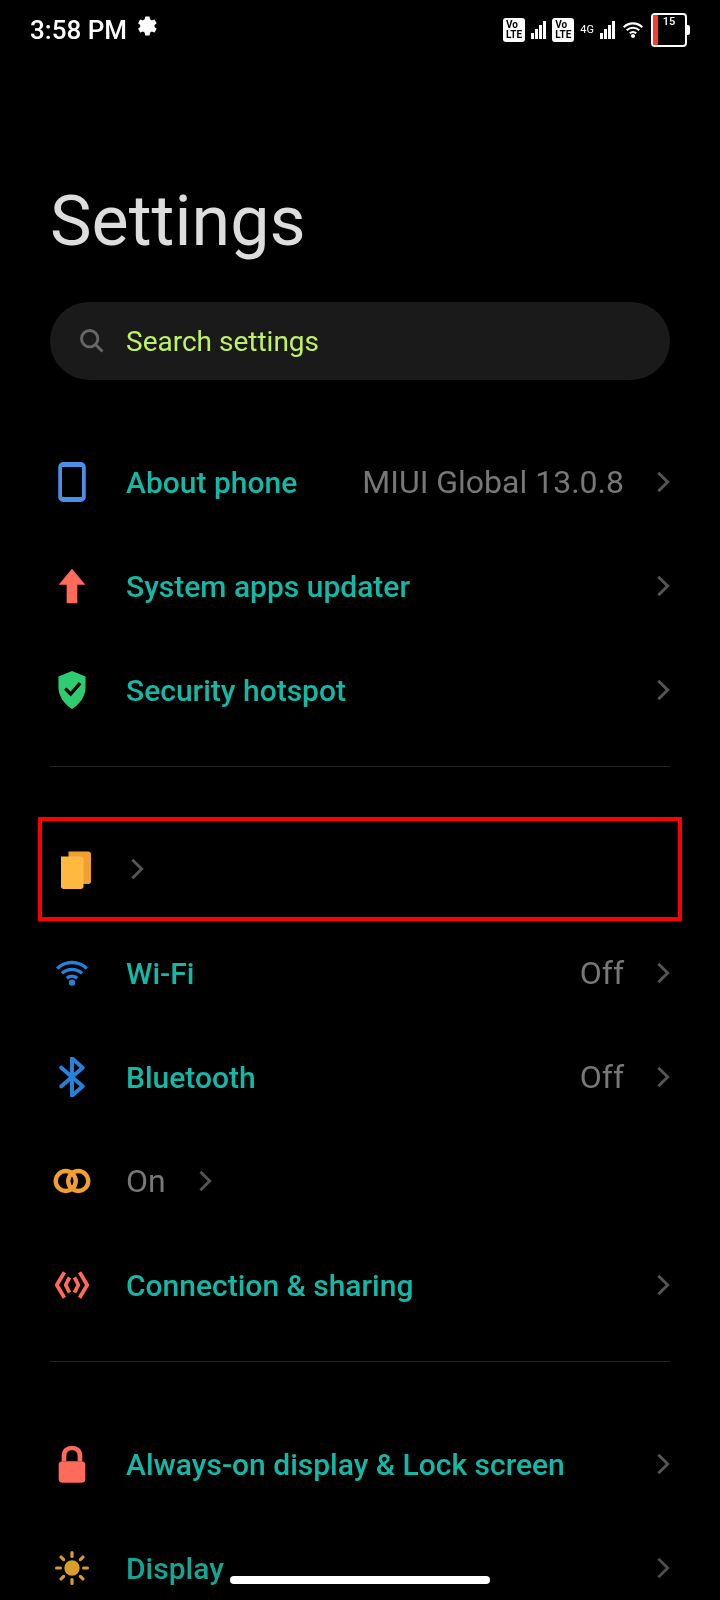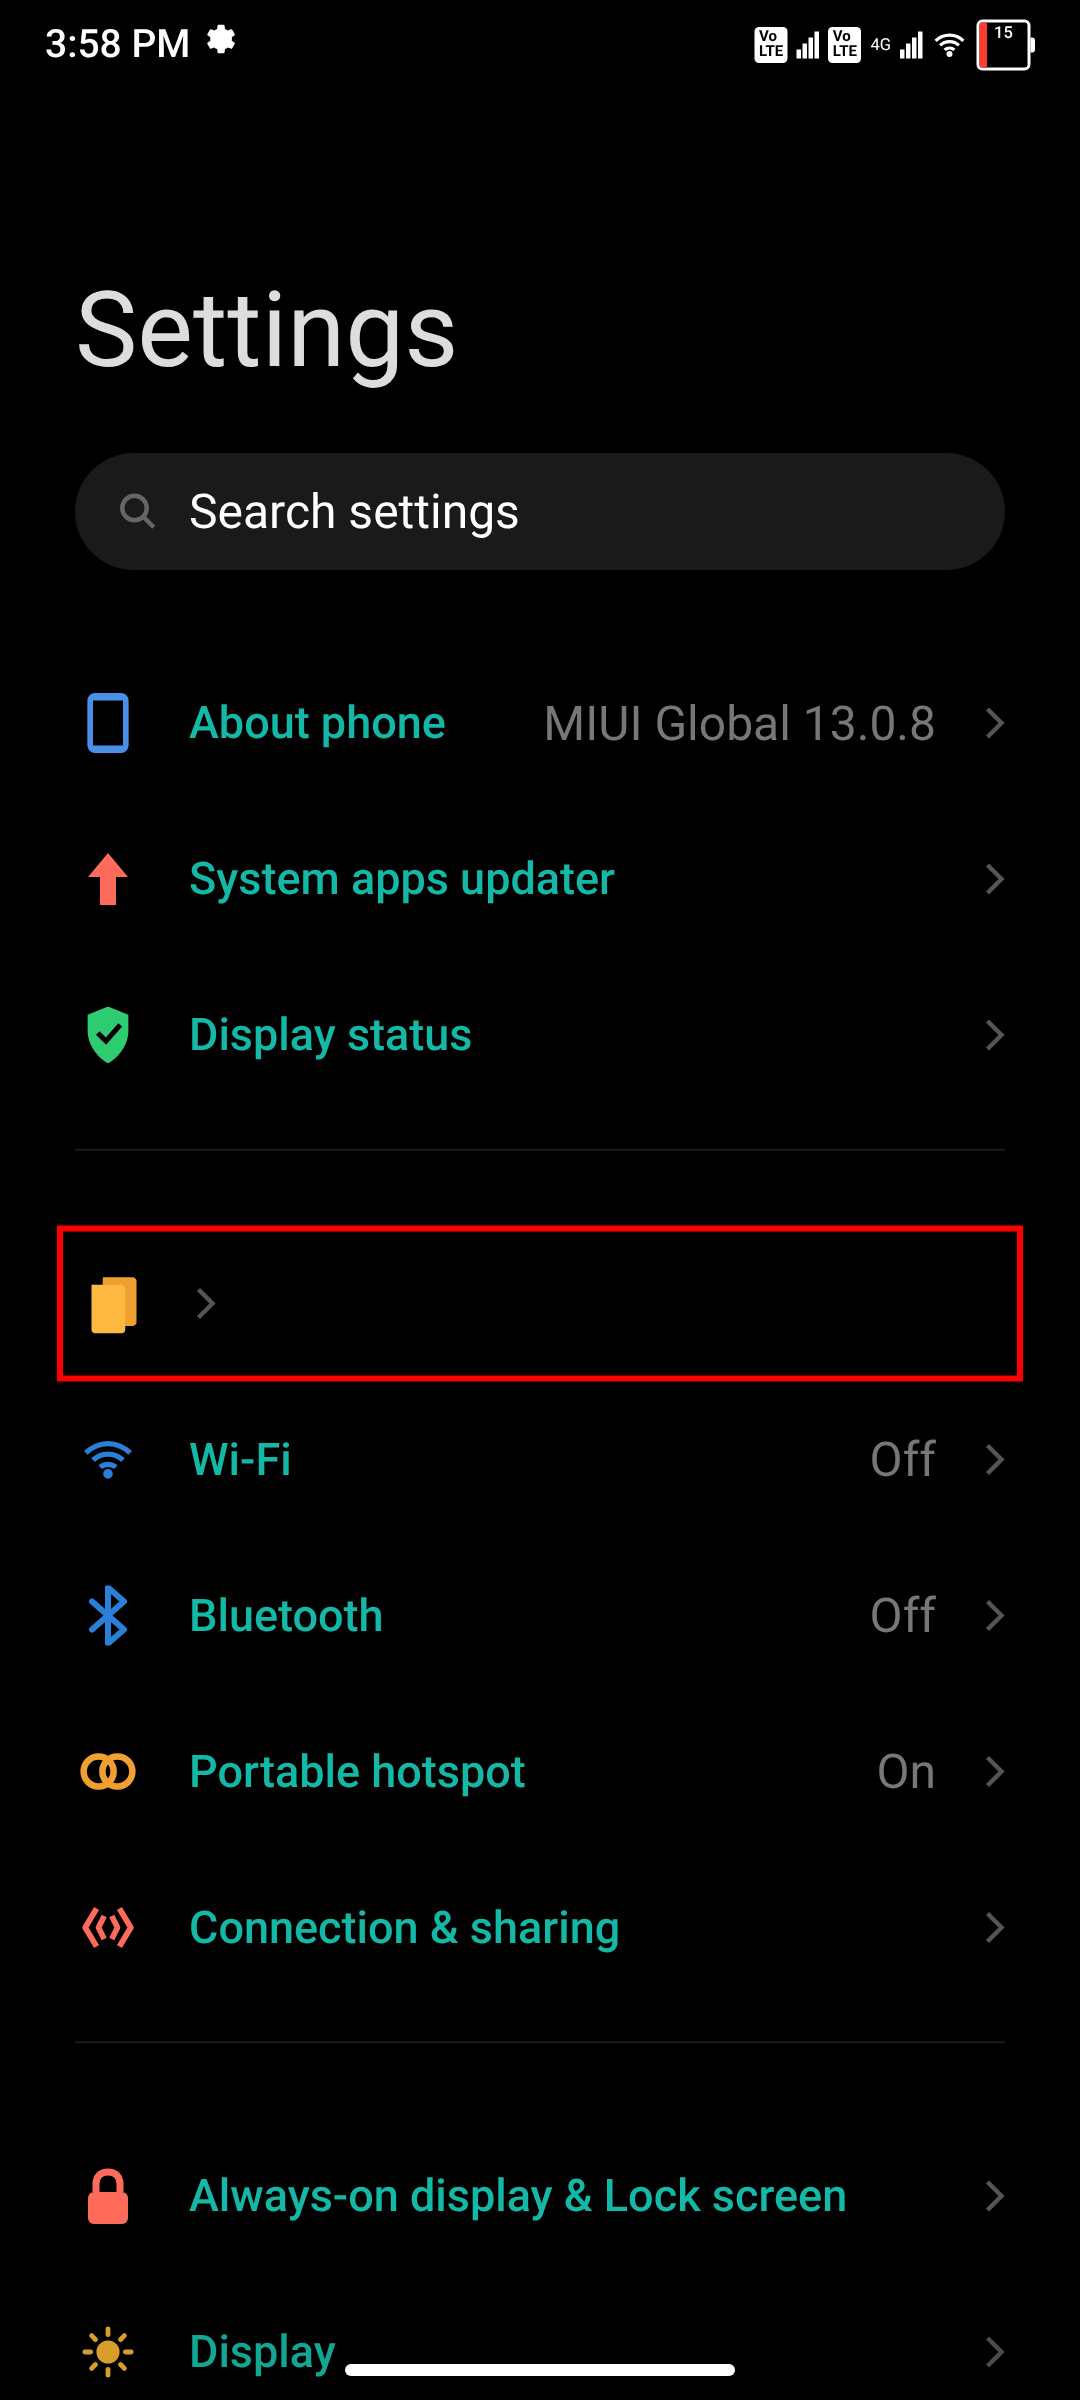--- a/index.html
+++ b/index.html
@@ -111,22 +111,22 @@
       margin: 0 50px 50px 50px;
       background: #1a1a1a;
       border-radius: 40px;
       height: 78px;
       display: flex;
       align-items: center;
       padding: 0 28px;
       gap: 20px;
     }
     .search-placeholder {
-      font-size: 32px;
-      color: #ffffff;
+      font-size: 28px;
+      color: #bef264;
     }
     .settings-list {
       padding: 0 50px;
     }
     .settings-item {
       display: flex;
       align-items: center;
       min-height: 104px;
       gap: 32px;
       position: relative;
@@ -262,21 +262,21 @@
     </svg>
   </div>
 
   <div class="settings-item">
     <div class="item-icon">
       <svg width="34" height="38" viewBox="0 0 24 28" fill="#2ecc71">
         <path d="M12 0 L22 4 L22 12 C22 19 17 25 12 28 C7 25 2 19 2 12 L2 4 Z"></path>
         <polyline points="7,13 11,17 18,9" fill="none" stroke="#000000" stroke-width="2.5"></polyline>
       </svg>
     </div>
-    <span class="item-label">Display status</span>
+    <span class="item-label">Security hotspot</span>
     <svg class="chevron" width="14" height="24" viewBox="0 0 12 20" fill="none" stroke="currentColor" stroke-width="2.5">
       <polyline points="2,2 10,10 2,18"></polyline>
     </svg>
   </div>
 
   <div class="divider"></div>
 
   <div class="settings-item highlighted">
     <div class="item-icon">
       <svg width="36" height="40" viewBox="0 0 28 32">
@@ -315,21 +315,20 @@
     </svg>
   </div>
 
   <div class="settings-item">
     <div class="item-icon">
       <svg width="40" height="30" viewBox="0 0 32 24" fill="none" stroke="#f0a030" stroke-width="3.5">
         <circle cx="11" cy="12" r="8"></circle>
         <circle cx="21" cy="12" r="8"></circle>
       </svg>
     </div>
-    <span class="item-label">Portable hotspot</span>
     <span class="item-value">On</span>
     <svg class="chevron" width="14" height="24" viewBox="0 0 12 20" fill="none" stroke="currentColor" stroke-width="2.5">
       <polyline points="2,2 10,10 2,18"></polyline>
     </svg>
   </div>
 
   <div class="settings-item">
     <div class="item-icon">
       <svg width="38" height="36" viewBox="0 0 30 28" fill="none" stroke="#ff6b5b" stroke-width="3" stroke-linejoin="round">
         <path d="M9 4 L3 14 L9 24"></path>

